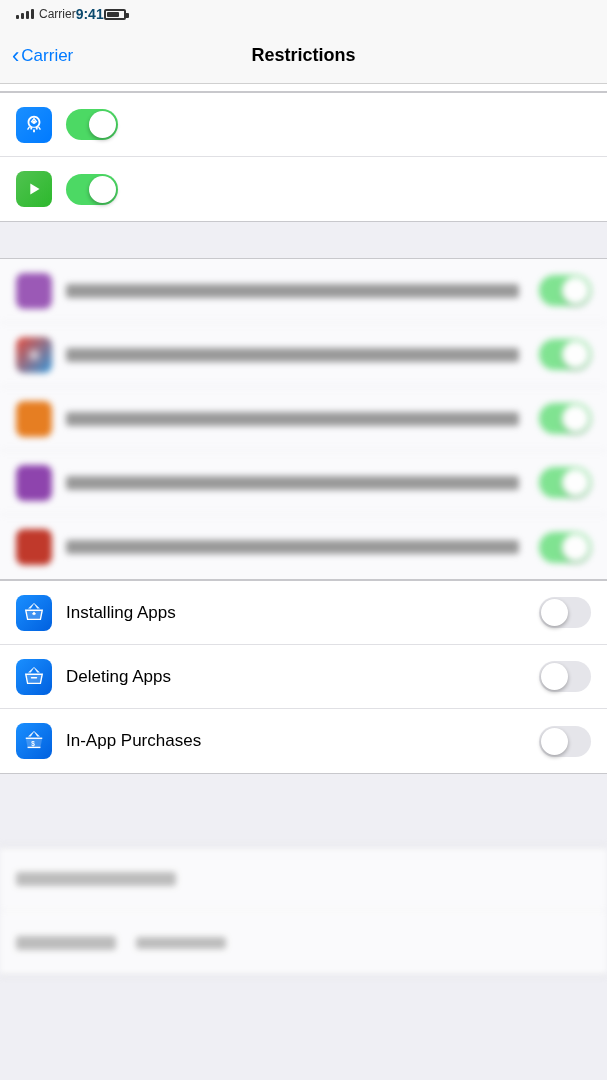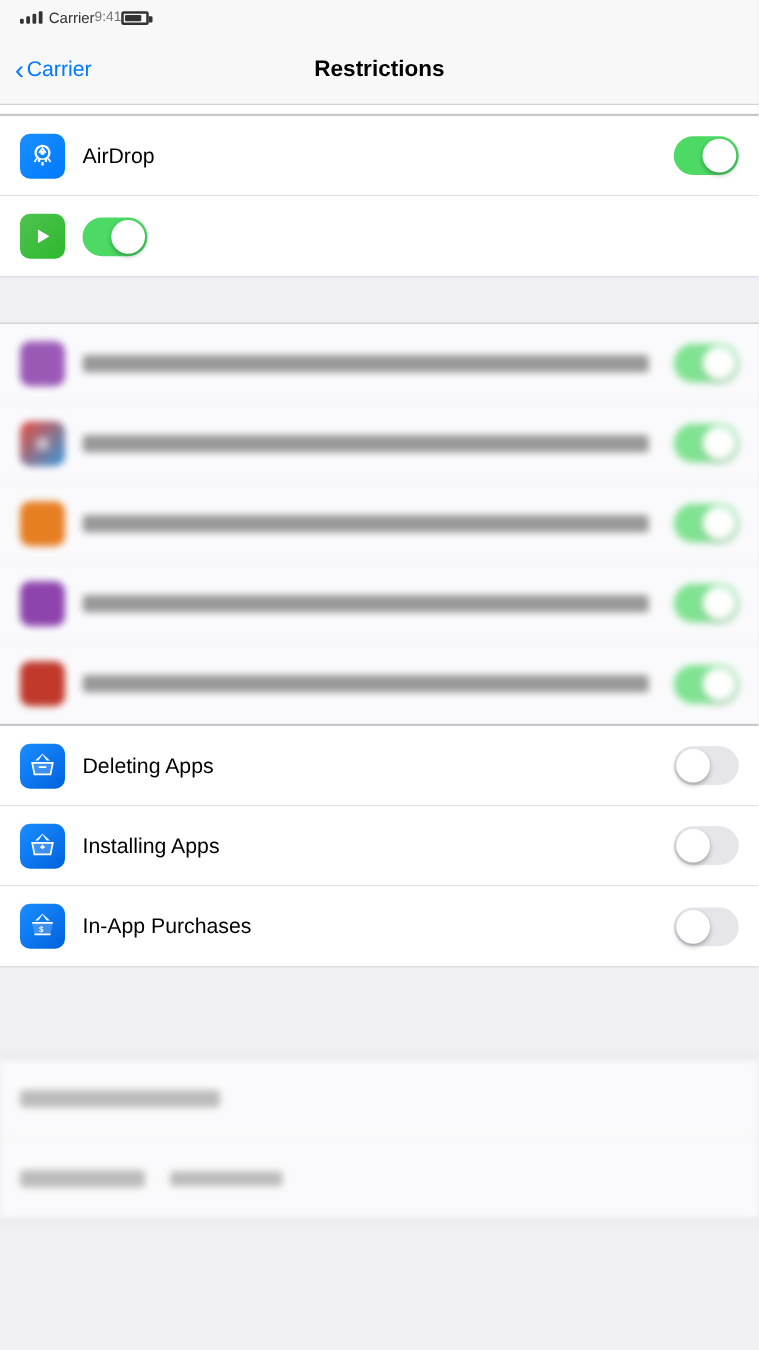--- a/index.html
+++ b/index.html
@@ -20,23 +20,23 @@
       display: flex;
       align-items: center;
       padding: 0 16px;
     }
     .status-bar-left, .status-bar-right {
       display: flex;
       align-items: center;
       gap: 5px;
     }
     .status-bar-center {
-      font-size: 11px;
-      font-weight: 400;
-      color: #737373;
+      font-size: 14px;
+      font-weight: 700;
+      color: #0c4a6e;
     }
     .status-signal {
       display: flex; gap: 2px; align-items: flex-end;
     }
     .signal-bar {
       background: #333;
       width: 3px;
       border-radius: 1px;
     }
     .battery {
@@ -303,21 +303,20 @@
     <div class="list-row">
       <div class="row-icon icon-airdrop">
         <svg class="icon-svg" viewBox="0 0 24 24">
           <path d="M12 2C8.13 2 5 5.13 5 9c0 2.38 1.19 4.47 3 5.74V17h2v-2h4v2h2v-2.26C17.81 13.47 19 11.38 19 9c0-3.87-3.13-7-7-7zm0 2c2.76 0 5 2.24 5 5s-2.24 5-5 5-5-2.24-5-5 2.24-5 5-5zm-1 13h2v3h-2z"></path>
           <circle cx="12" cy="9" r="2" fill="white"></circle>
           <path d="M9 9 L12 5 L15 9" stroke="white" stroke-width="1.5" fill="none"></path>
           <path d="M7 14 L5 17" stroke="white" stroke-width="1.5"></path>
           <path d="M17 14 L19 17" stroke="white" stroke-width="1.5"></path>
         </svg>
       </div>
-      <span class="row-label">AirDrop</span>
       <div class="toggle on">
         <div class="toggle-knob"></div>
       </div>
     </div>
 
     <div class="list-row">
       <div class="row-icon icon-carplay">
         <svg class="icon-svg" viewBox="0 0 24 24">
           <polygon points="8,6 18,12 8,18" fill="white"></polygon>
         </svg>
@@ -369,35 +368,20 @@
     <div class="blurred-row" style="border-bottom:none;">
       <div class="row-icon icon-red" style="border-radius:8px; margin-right:14px;"></div>
       <div class="blur-label" style="width:70px;"></div>
       <div class="toggle on" style="opacity:0.7;">
         <div class="toggle-knob"></div>
       </div>
     </div>
   </div>
 
   <div class="list-container" style="margin-top:0; border-top: 1px solid #c8c8cc;">
-
-    <div class="list-row">
-      <div class="row-icon icon-appstore">
-        <svg class="icon-svg" viewBox="0 0 24 24">
-          <path d="M5.5 7h3L12 2l3.5 5h3L12 1 5.5 7z" fill="white" opacity="0.9"></path>
-          <path d="M3 9h18l-2 10H5L3 9z" fill="none" stroke="white" stroke-width="1.5"></path>
-          <path d="M3 9l2 10h14l2-10H3z" fill="rgba(255,255,255,0.2)"></path>
-          <rect x="8.5" y="12" width="7" height="1.5" rx="0.75" fill="white"></rect>
-        </svg>
-      </div>
-      <span class="row-label">Deleting Apps</span>
-      <div class="toggle off">
-        <div class="toggle-knob"></div>
-      </div>
-    </div>
 
     <div class="list-row">
       <div class="row-icon icon-appstore">
         <svg class="icon-svg" viewBox="0 0 24 24">
           <path d="M5.5 7h3L12 2l3.5 5h3L12 1 5.5 7z" fill="white" opacity="0.9"></path>
           <path d="M3 9h18l-2 10H5L3 9z" fill="none" stroke="white" stroke-width="1.5"></path>
           <path d="M3 9l2 10h14l2-10H3z" fill="rgba(255,255,255,0.2)"></path>
           <rect x="10" y="12" width="4" height="1.5" rx="0.75" fill="white"></rect>
           <rect x="11.25" y="10.5" width="1.5" height="4" rx="0.75" fill="white"></rect>
         </svg>
@@ -405,20 +389,35 @@
       <span class="row-label">Installing Apps</span>
       <div class="toggle off">
         <div class="toggle-knob"></div>
       </div>
     </div>
 
     <div class="list-row">
       <div class="row-icon icon-appstore">
         <svg class="icon-svg" viewBox="0 0 24 24">
           <path d="M5.5 7h3L12 2l3.5 5h3L12 1 5.5 7z" fill="white" opacity="0.9"></path>
+          <path d="M3 9h18l-2 10H5L3 9z" fill="none" stroke="white" stroke-width="1.5"></path>
+          <path d="M3 9l2 10h14l2-10H3z" fill="rgba(255,255,255,0.2)"></path>
+          <rect x="8.5" y="12" width="7" height="1.5" rx="0.75" fill="white"></rect>
+        </svg>
+      </div>
+      <span class="row-label">Deleting Apps</span>
+      <div class="toggle off">
+        <div class="toggle-knob"></div>
+      </div>
+    </div>
+
+    <div class="list-row">
+      <div class="row-icon icon-appstore">
+        <svg class="icon-svg" viewBox="0 0 24 24">
+          <path d="M5.5 7h3L12 2l3.5 5h3L12 1 5.5 7z" fill="white" opacity="0.9"></path>
           <path d="M3 9l2 10h14l2-10H3z" fill="rgba(255,255,255,0.2)"></path>
           <path d="M3 9h18" stroke="white" stroke-width="1.5"></path>
           <path d="M5 19h14" stroke="white" stroke-width="1.5"></path>
           <text x="9" y="17" font-size="7" fill="white" font-family="Arial" font-weight="bold">$</text>
         </svg>
       </div>
       <span class="row-label">In-App Purchases</span>
       <div class="toggle off">
         <div class="toggle-knob"></div>
       </div>

